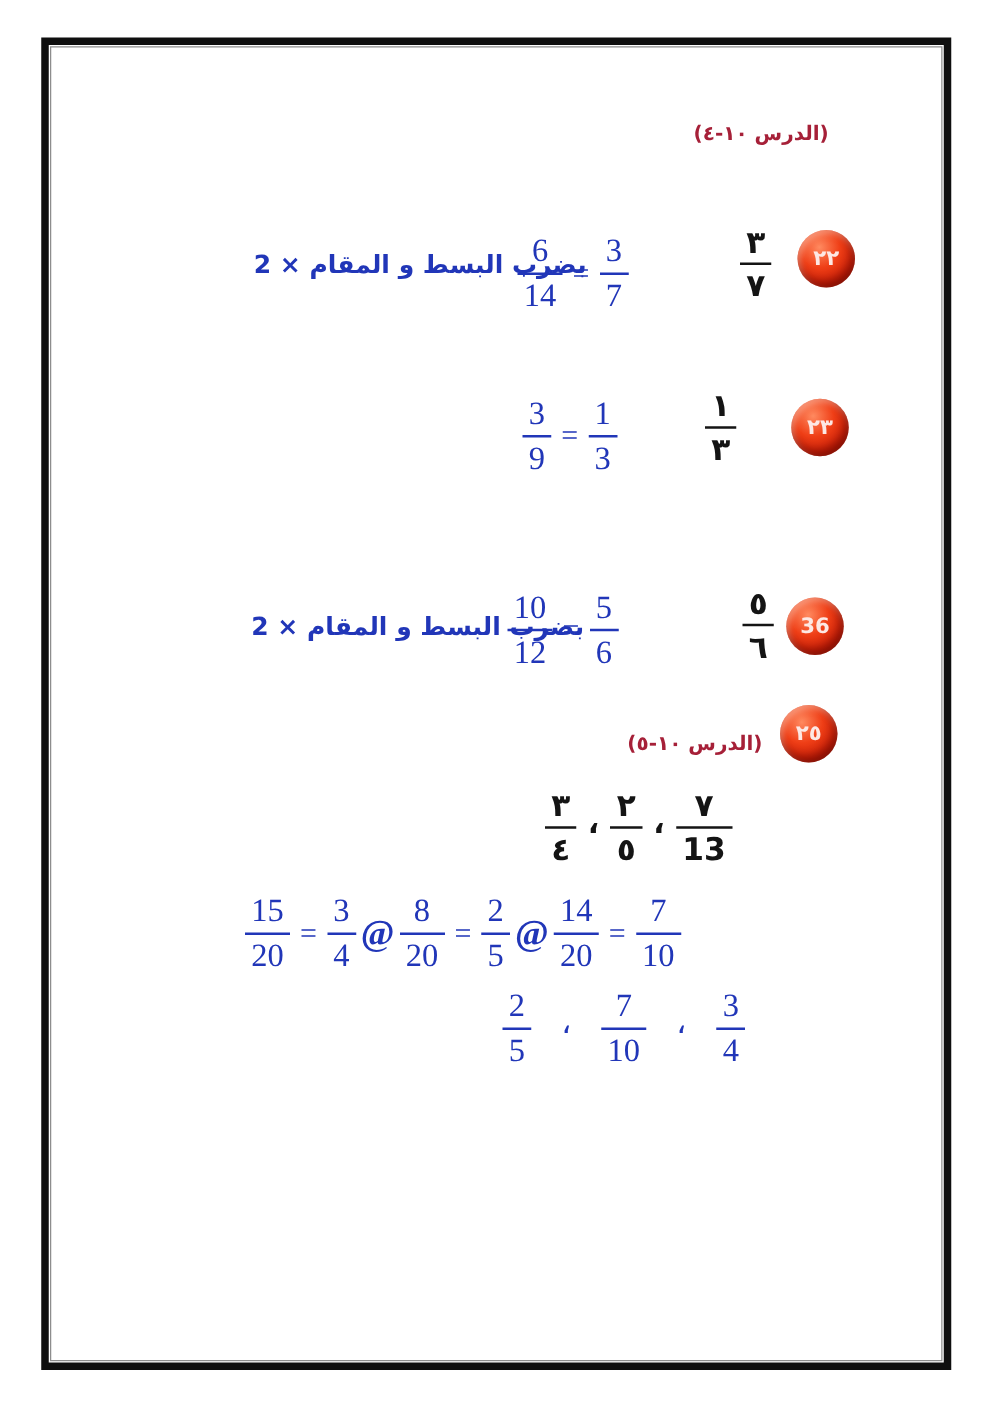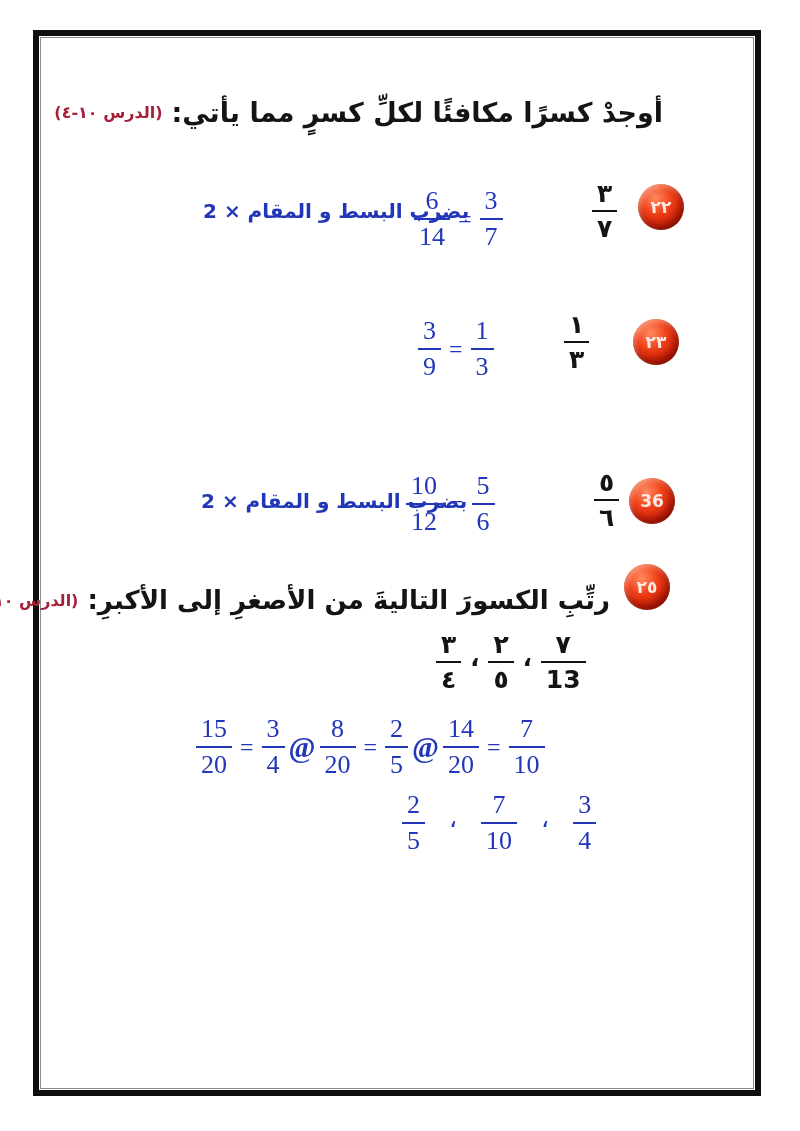--- a/index.html
+++ b/index.html
@@ -120,21 +120,20 @@
 </head>
 <body>
 
 <div class="page">
 
   <div class="frame">
     <div class="frame-inner"></div>
   </div>
 
   <div class="title-row">
-    <span class="title-text">أوجدْ كسرًا مكافئًا لكلِّ كسرٍ مما يأتي:</span>
     <span class="lesson-ref">(الدرس ١٠-٤)</span>
   </div>
 
   <div class="qbadge p22-badge">
     <span>٢٢</span>
   </div>
   <span class="frac ar-frac abs p22-given">
     <span class="num">٣</span>
     <span class="den">٧</span>
   </span>
@@ -187,21 +186,20 @@
       <span class="num">5</span>
       <span class="den">6</span>
     </span>
   </span>
   <div class="method p24-method">بضرب البسط و المقام × 2</div>
 
   <div class="qbadge q25-badge">
     <span>٢٥</span>
   </div>
   <div class="q25-title">
-    <span class="q25-text">رتِّبِ الكسورَ التاليةَ من الأصغرِ إلى الأكبرِ:</span>
     <span class="lesson-ref">(الدرس ١٠-٥)</span>
   </div>
 
   <div class="q25-fracs ar-frac">
     <span class="frac">
       <span class="num">٧</span>
       <span class="den">13</span>
     </span>
     <span class="comma">،</span>
     <span class="frac">

